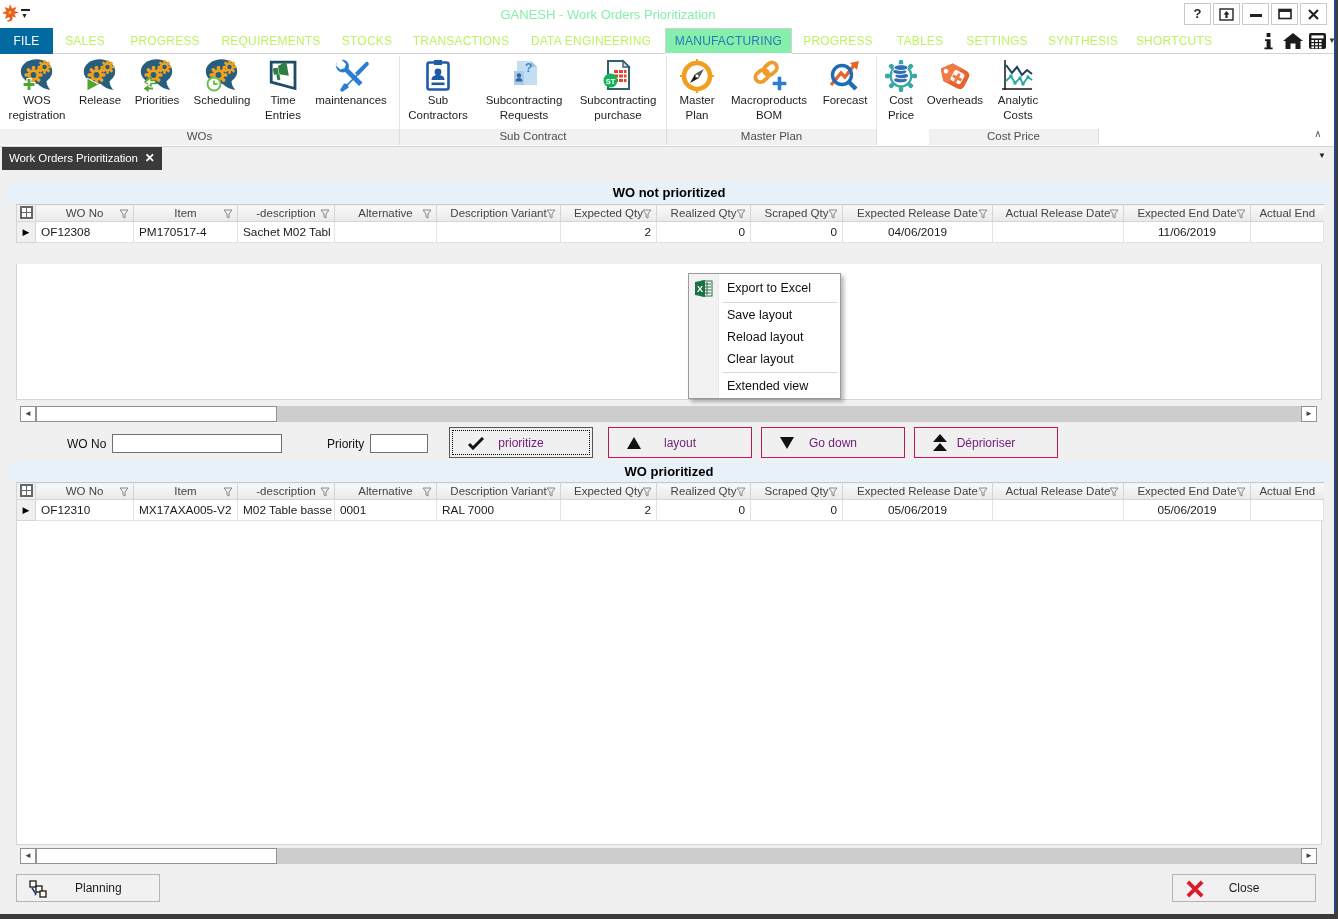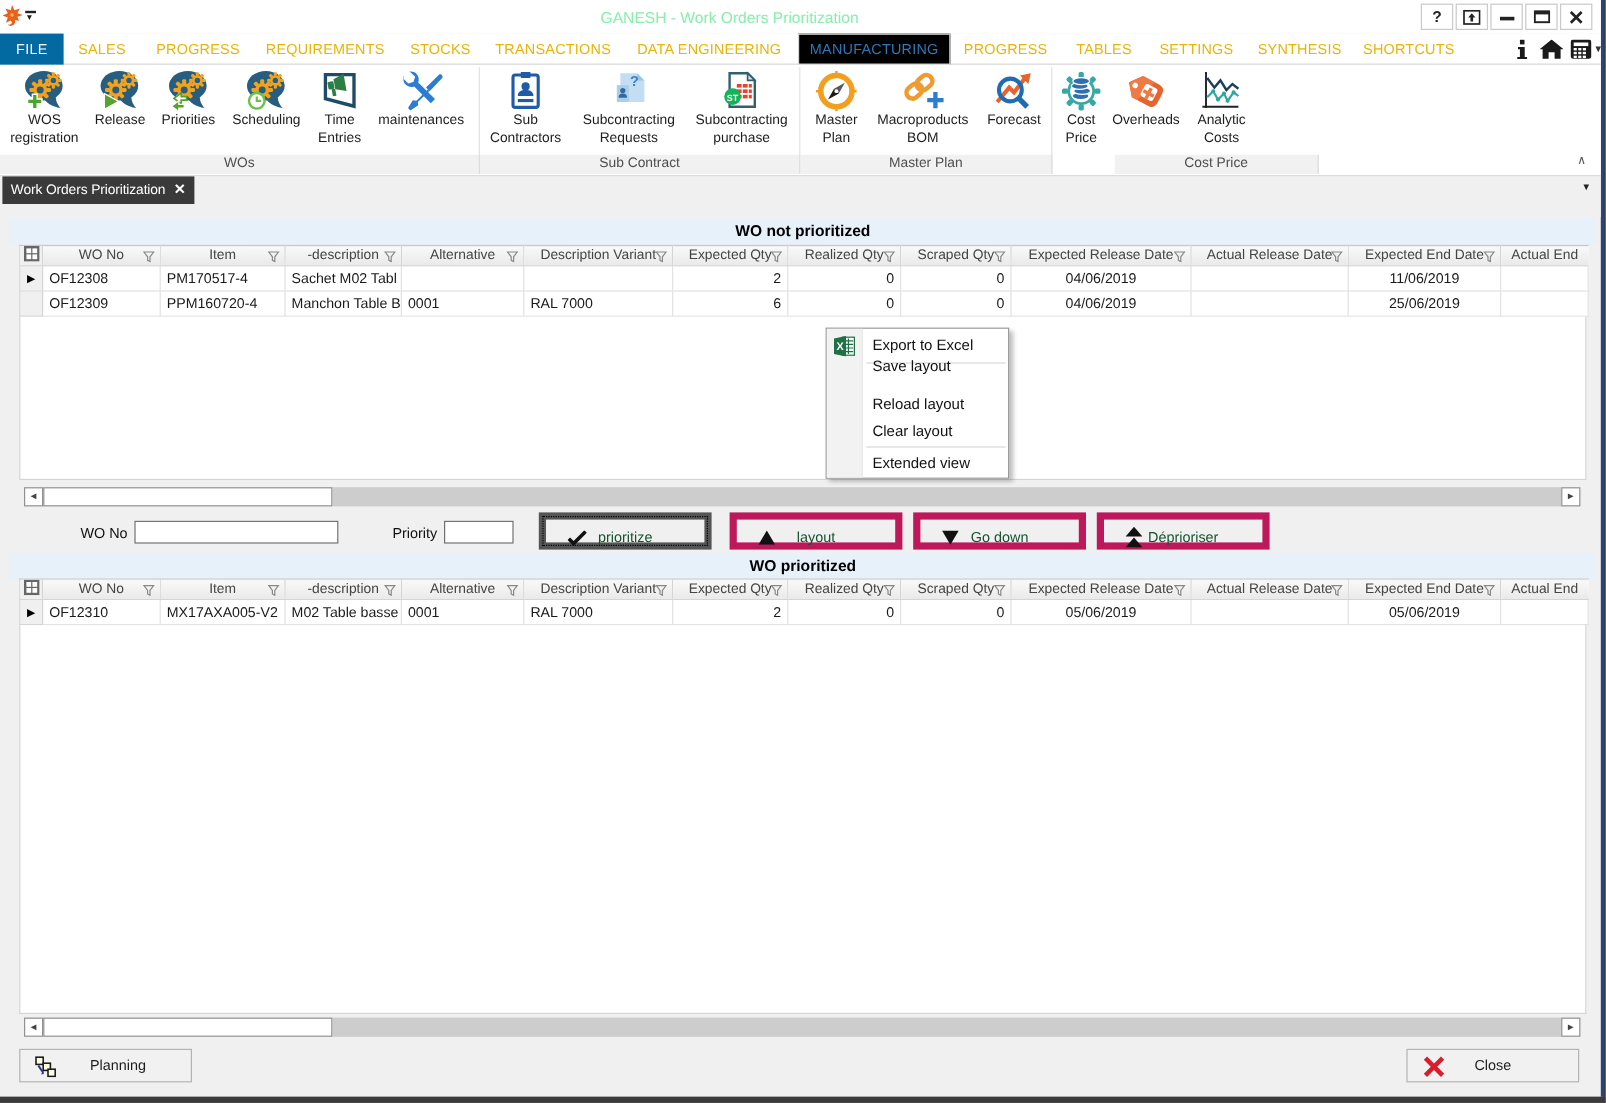--- a/index.html
+++ b/index.html
@@ -5,23 +5,23 @@
 html,body{width:1338px;height:919px;overflow:hidden}
 body{position:relative;font-family:"Liberation Sans",sans-serif;background:#3c3c3c;font-size:12px;color:#1c1c1c}
 .abs{position:absolute}
 .win{position:absolute;left:0;top:0;width:1336px;height:914px;background:#f0f0f0;border-right:2px solid #24477e}
 
 .titlebar{position:absolute;left:0;top:0;width:1334px;height:28px;background:#fff}
 .title{position:absolute;top:7px;left:358px;width:500px;text-align:center;font-size:13px;color:#86efac}
 .winbtn{position:absolute;top:3px;width:27px;height:22px;border:1px solid #c9c9c9;background:#fff;color:#222;text-align:center;line-height:20px;font-size:13px}
 
 .tabrow{position:absolute;left:0;top:28px;width:1334px;height:26px;background:#fff;border-bottom:1px solid #d2d2d2}
-.rtab{position:absolute;top:28px;height:26px;line-height:26px;text-align:center;color:#eab308;font-size:12px;letter-spacing:.2px}
+.rtab{position:absolute;top:28px;height:26px;line-height:26px;text-align:center;color:#bef264;font-size:12px;letter-spacing:.2px}
 .rtab.file{background:#0369a1;color:#fff}
-.rtab.sel{background:#000000;color:#2e77b8;border:1px solid #d2d2d2;border-bottom:1px solid #fff;line-height:24px}
+.rtab.sel{background:#86efac;color:#2e77b8;border:1px solid #d2d2d2;border-bottom:1px solid #fff;line-height:24px}
 
 .ribbon{position:absolute;left:0;top:54px;width:1334px;height:93px;background:#fff;border-bottom:1px solid #d4d4d4}
 .rbtn{position:absolute;top:56px;height:75px;text-align:center}
 .rbtn svg{position:absolute;top:3px;left:50%;margin-left:-17px}
 .rlbl{position:absolute;top:37px;left:0;right:0;font-size:11.5px;color:#1e1e1e;line-height:15px}
 .grpband{position:absolute;top:129px;height:16px;background:#f1f1f1;text-align:center;font-size:11.5px;color:#4e4e4e;line-height:15px;border-right:1px solid #dcdcdc}
 
 .docstrip{position:absolute;left:0;top:147px;width:1334px;height:34px;background:#f0f0f0}
 .doctab{position:absolute;left:2px;top:147px;width:160px;height:23px;background:#3a3a3a;color:#fff;font-size:11.5px;line-height:22px;padding-left:7px;white-space:nowrap;letter-spacing:-0.1px}
 
@@ -34,21 +34,21 @@
 td.r{text-align:right}td.c{text-align:center}
 .funnel{position:absolute;right:3px;top:4px}
 .whitefill{position:absolute;left:16px;background:#fff;border:1px solid #d5d5d5;border-top:none}
 
 .hscroll{position:absolute;left:20px;width:1297px;height:16px;background:#cdcdcd}
 .sbtn{position:absolute;top:0;width:16px;height:16px;background:#fff;border:1px solid #919191;color:#444;text-align:center;line-height:14px;font-size:8px}
 .sthumb{position:absolute;left:16px;top:0;width:241px;height:16px;background:#fff;border:1px solid #919191}
 
 .ctl-lbl{position:absolute;font-size:12px;color:#111}
 .tbox{position:absolute;background:#fff;border:1px solid #707070;height:19px}
-.pbtn{position:absolute;height:31px;background:#f0f0f0;border:6px solid #be185d;font-size:12px;color:#14532d;text-align:center}
+.pbtn{position:absolute;height:31px;background:#f0f0f0;border:1px solid #be185d;font-size:12px;color:#701a75;text-align:center}
 .pbtn .ic{position:absolute;left:18px;top:7px}
 .pbtn .tx{position:absolute;left:0;right:0;top:8px}
 
 .bbtn{position:absolute;top:874px;width:144px;height:28px;background:#f1f1f1;border:1px solid #b4b4b4}
 
 .menu{position:absolute;left:688px;top:273px;width:153px;height:126px;background:#fff;border:1px solid #9a9a9a;box-shadow:3px 3px 4px rgba(0,0,0,.28)}
 .menu .gutter{position:absolute;left:0;top:0;bottom:0;width:30px;background:#f2f2f2;border-right:1px solid #e8e8e8}
 .mi{position:absolute;left:38px;font-size:12.5px;color:#111}
 .msep{position:absolute;left:33px;right:2px;height:1px;background:#d8d8d8}
 .botstrip{position:absolute;left:0;top:914px;width:1338px;height:5px;background:#3a3a3a}
@@ -415,35 +415,20 @@
         <td></td>
         <td></td>
         <td class="r">2</td>
         <td class="r">0</td>
         <td class="r">0</td>
         <td class="c">04/06/2019</td>
         <td></td>
         <td class="c">11/06/2019</td>
         <td></td>
       </tr>
-<tr>
-        <td class="ind"></td>
-        <td>OF12309</td>
-        <td>PPM160720-4</td>
-        <td>Manchon Table B</td>
-        <td>0001</td>
-        <td>RAL 7000</td>
-        <td class="r">6</td>
-        <td class="r">0</td>
-        <td class="r">0</td>
-        <td class="c">04/06/2019</td>
-        <td></td>
-        <td class="c">25/06/2019</td>
-        <td></td>
-      </tr>
 </tbody>
   </table>
 <div class="whitefill" style="top:264px;width:1306px;height:136px"></div>
 <div class="hscroll" style="top:406px">
   <div class="sbtn" style="left:0">◄</div>
   <div class="sthumb"></div>
   <div class="sbtn" style="left:1281px">►</div>
 </div>
 
 <div class="ctl-lbl" style="left:67px;top:437px">WO No</div>
@@ -591,18 +576,18 @@
         <line x1="8" y1="7" x2="16" y2="7"></line>
         <line x1="8" y1="10" x2="16" y2="10"></line>
         <line x1="8" y1="13" x2="16" y2="13"></line>
         <line x1="12" y1="2" x2="12" y2="15"></line>
       </g>
       <path d="M0 2 L10 0 V17 L0 15 Z" fill="#1e7145"></path>
       <text x="5" y="12" font-size="9" font-weight="bold" fill="#fff" text-anchor="middle" font-family="Liberation Sans">X</text>
     </svg>
   <div class="mi" style="top:7px">Export to Excel</div>
   <div class="msep" style="top:28px"></div>
-  <div class="mi" style="top:24px">Save layout</div>
+  <div class="mi" style="top:34px">Save layout</div>
   <div class="mi" style="top:56px">Reload layout</div>
   <div class="mi" style="top:78px">Clear layout</div>
   <div class="msep" style="top:98px"></div>
   <div class="mi" style="top:105px">Extended view</div>
 </div>
 
 </body></html>

